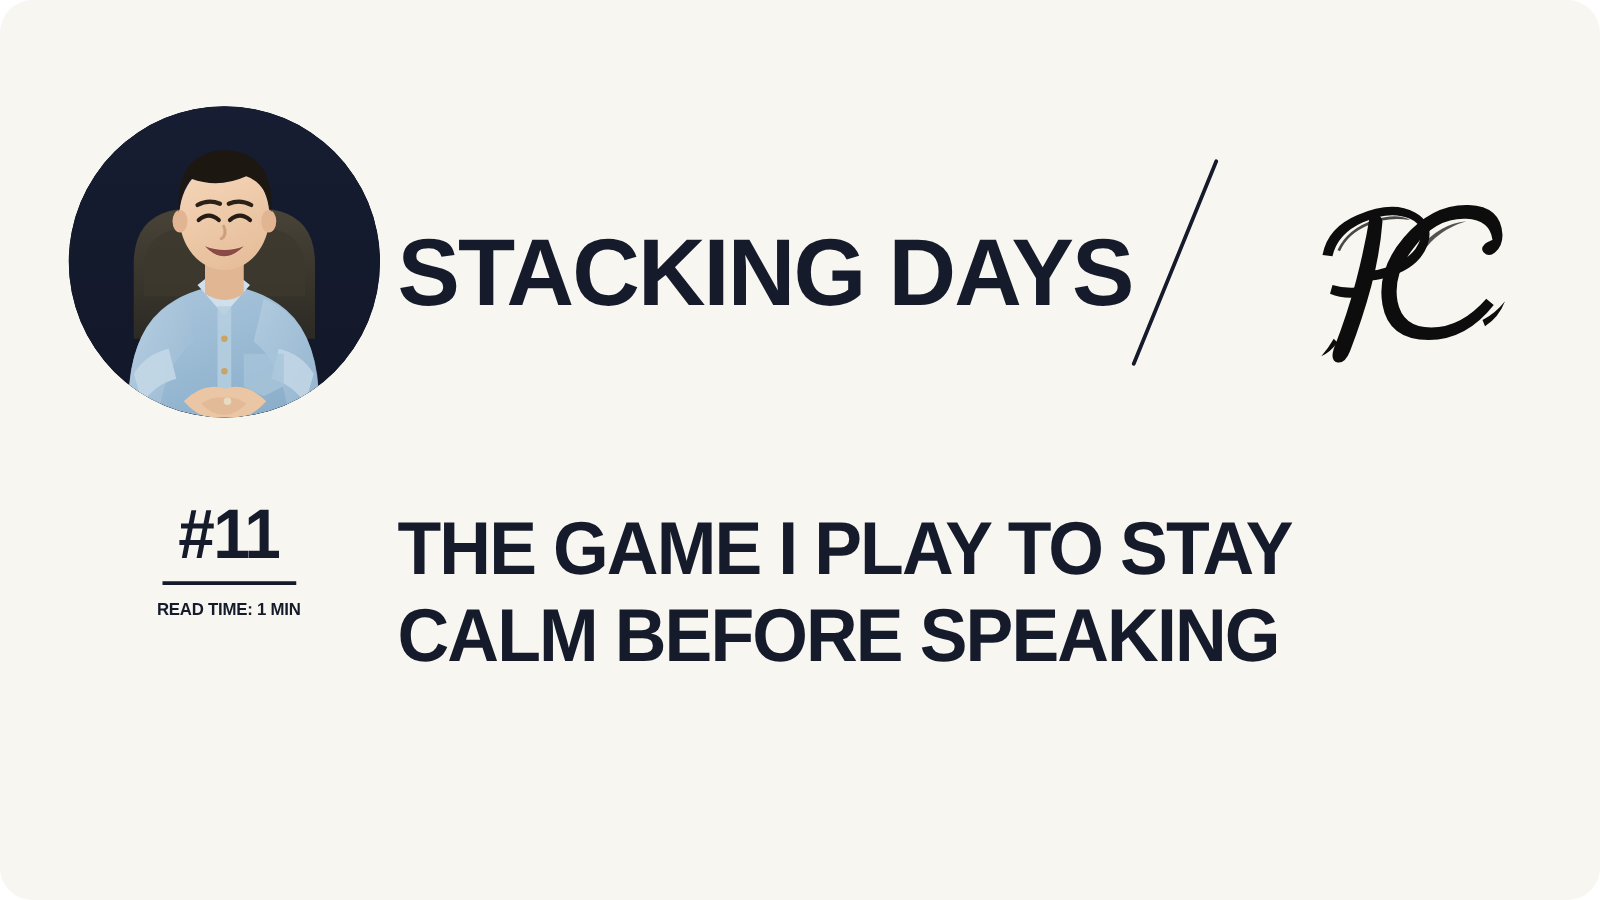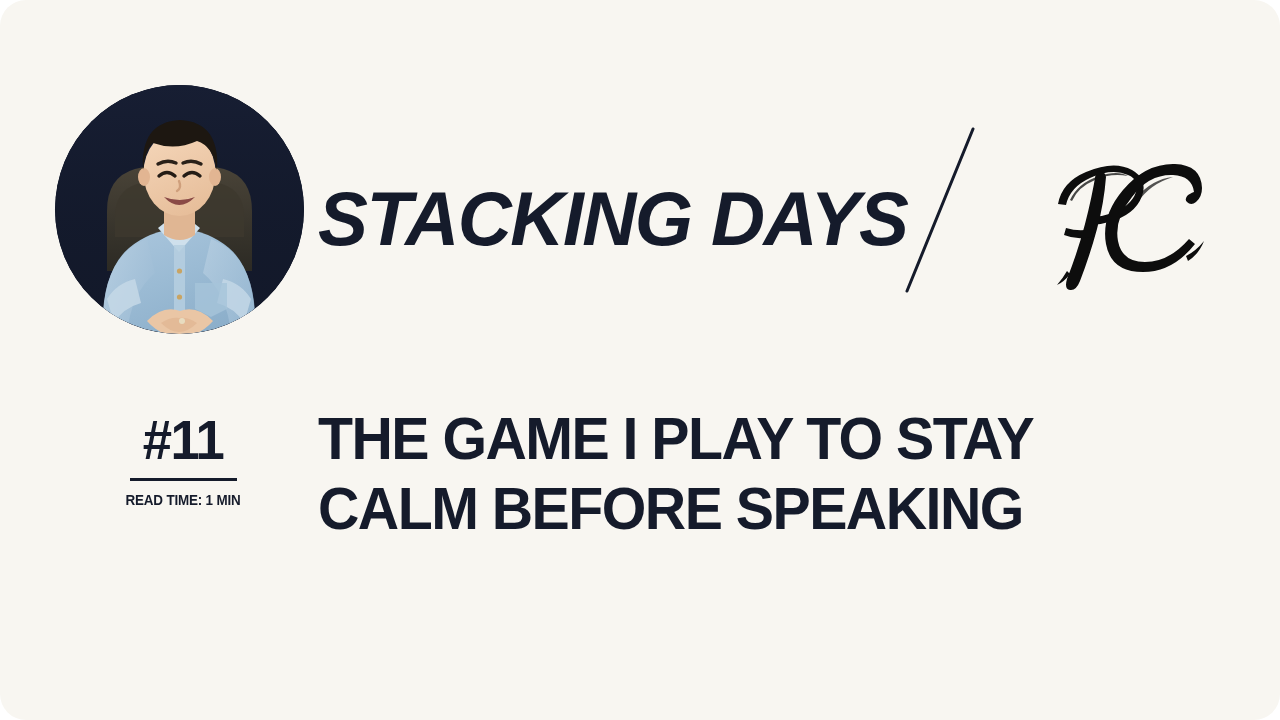--- a/index.html
+++ b/index.html
@@ -23,21 +23,20 @@
     font-family: "Liberation Sans", sans-serif;
   }
 
   
   #brand-header {
     position: absolute;
     left: 0;
     top: 0;
     width: 1280px;
     height: 380px;
-    font-style: italic;
   }
 
   #avatar {
     position: absolute;
     left: 55px;
     top: 85px;
     width: 249px;
     height: 249px;
     border-radius: 50%;
     overflow: hidden;
@@ -74,21 +73,21 @@
     top: 156px;
     width: 176px;
     height: 136px;
   }
   #pc-monogram svg { display: block; width: 176px; height: 136px; }
 
   
   #issue-block {
     position: absolute;
     left: 92px;
-    top: 412px;
+    top: 399px;
     width: 182px;
     text-align: center;
   }
 
   #issue-number {
     font-size: 56px;
     font-weight: 700;
     line-height: 1;
     letter-spacing: -1.5px;
     color: #151b2b;

